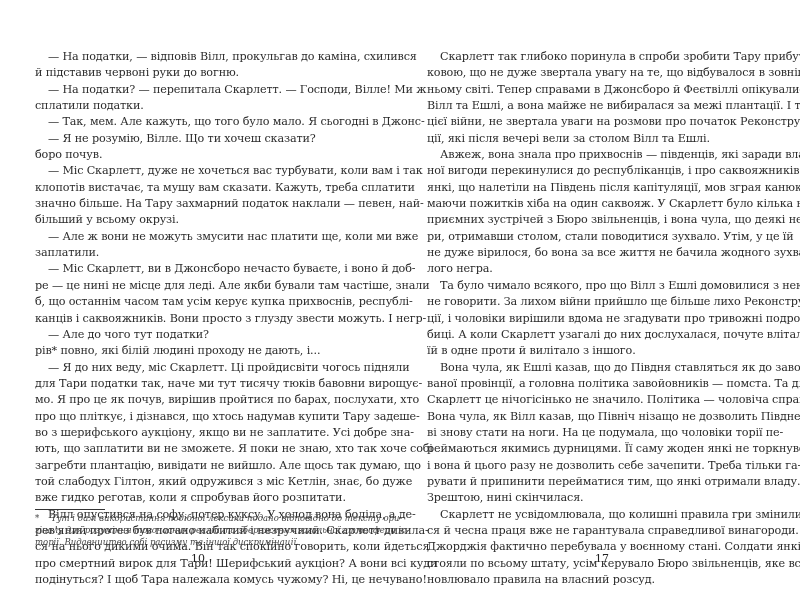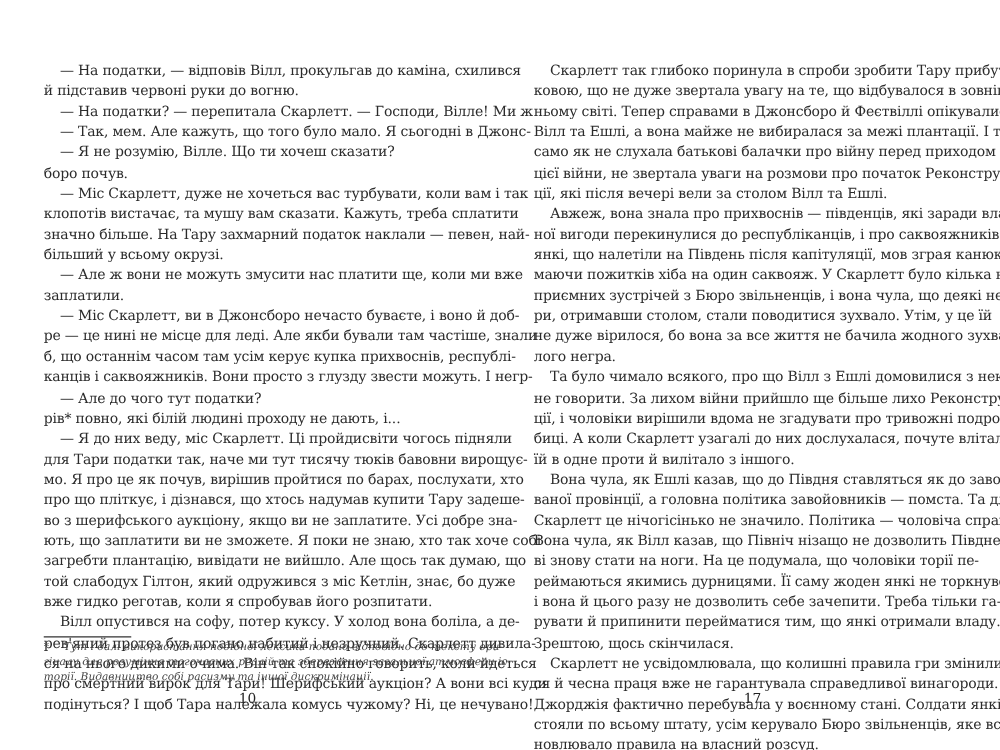--- a/index.html
+++ b/index.html
@@ -23,20 +23,21 @@
     .page-right .page-number { left: 195px; }
   </style>
 </head>
 <body>
 
 <div class="page page-left">
   <div class="text-block" id="left-body">
       <div class="line indent">— На податки, — відповів Вілл, прокульгав до каміна, схилився</div>
       <div class="line last">й підставив червоні руки до вогню.</div>
       <div class="line indent">— На податки? — перепитала Скарлетт. — Господи, Вілле! Ми ж</div>
+      <div class="line last">сплатили податки.</div>
       <div class="line indent">— Так, мем. Але кажуть, що того було мало. Я сьогодні в Джонс-</div>
       <div class="line indent last">— Я не розумію, Вілле. Що ти хочеш сказати?</div>
       <div class="line last">боро почув.</div>
       <div class="line indent">— Міс Скарлетт, дуже не хочеться вас турбувати, коли вам і так</div>
       <div class="line">клопотів вистачає, та мушу вам сказати. Кажуть, треба сплатити</div>
       <div class="line">значно більше. На Тару захмарний податок наклали — певен, най-</div>
       <div class="line last">більший у всьому окрузі.</div>
       <div class="line indent">— Але ж вони не можуть змусити нас платити ще, коли ми вже</div>
       <div class="line last">заплатили.</div>
       <div class="line indent">— Міс Скарлетт, ви в Джонсборо нечасто буваєте, і воно й доб-</div>
@@ -68,21 +69,20 @@
     </div>
   <div class="page-number">10</div>
 </div>
 
 <div class="page page-right">
   <div class="text-block" id="right-body">
       <div class="line indent">Скарлетт так глибоко поринула в спроби зробити Тару прибут-</div>
       <div class="line">ковою, що не дуже звертала увагу на те, що відбувалося в зовніш-</div>
       <div class="line">ньому світі. Тепер справами в Джонсборо й Феєтвіллі опікувалися</div>
       <div class="line">Вілл та Ешлі, а вона майже не вибиралася за межі плантації. І так</div>
-      <div class="line">само як не слухала батькові балачки про війну перед приходом</div>
       <div class="line">цієї війни, не звертала уваги на розмови про початок Реконструк-</div>
       <div class="line last">ції, які після вечері вели за столом Вілл та Ешлі.</div>
       <div class="line indent">Авжеж, вона знала про прихвоснів — південців, які заради влас-</div>
       <div class="line">ної вигоди перекинулися до республіканців, і про саквояжників —</div>
       <div class="line">янкі, що налетіли на Південь після капітуляції, мов зграя канюків,</div>
       <div class="line">маючи пожитків хіба на один саквояж. У Скарлетт було кілька не-</div>
       <div class="line">приємних зустрічей з Бюро звільненців, і вона чула, що деякі нег-</div>
       <div class="line">ри, отримавши столом, стали поводитися зухвало. Утім, у це їй</div>
       <div class="line">не дуже вірилося, бо вона за все життя не бачила жодного зухва-</div>
       <div class="line last">лого негра.</div>
@@ -92,21 +92,21 @@
       <div class="line">биці. А коли Скарлетт узагалі до них дослухалася, почуте влітало</div>
       <div class="line last">їй в одне проти й вилітало з іншого.</div>
       <div class="line indent">Вона чула, як Ешлі казав, що до Півдня ставляться як до завойо-</div>
       <div class="line">ваної провінції, а головна політика завойовників — помста. Та для</div>
       <div class="line">Скарлетт це нічогісінько не значило. Політика — чоловіча справа.</div>
       <div class="line">Вона чула, як Вілл казав, що Північ нізащо не дозволить Півдне-</div>
       <div class="line">ві знову стати на ноги. На це подумала, що чоловіки торії пе-</div>
       <div class="line">реймаються якимись дурницями. Її саму жоден янкі не торкнувся,</div>
       <div class="line">і вона й цього разу не дозволить себе зачепити. Треба тільки га-</div>
       <div class="line">рувати й припинити перейматися тим, що янкі отримали владу.</div>
-      <div class="line last">Зрештою, щось скінчилася.</div>
+      <div class="line last">Зрештою, нині скінчилася.</div>
       <div class="line indent">Скарлетт не усвідомлювала, що колишні правила гри змінили-</div>
       <div class="line">ся й чесна праця вже не гарантувала справедливої винагороди.</div>
       <div class="line">Джорджія фактично перебувала у воєнному стані. Солдати янкі</div>
       <div class="line">стояли по всьому штату, усім керувало Бюро звільненців, яке вста-</div>
       <div class="line last">новлювало правила на власний розсуд.</div>
     </div>
   <div class="page-number">17</div>
 </div>
 
 </body></html>

